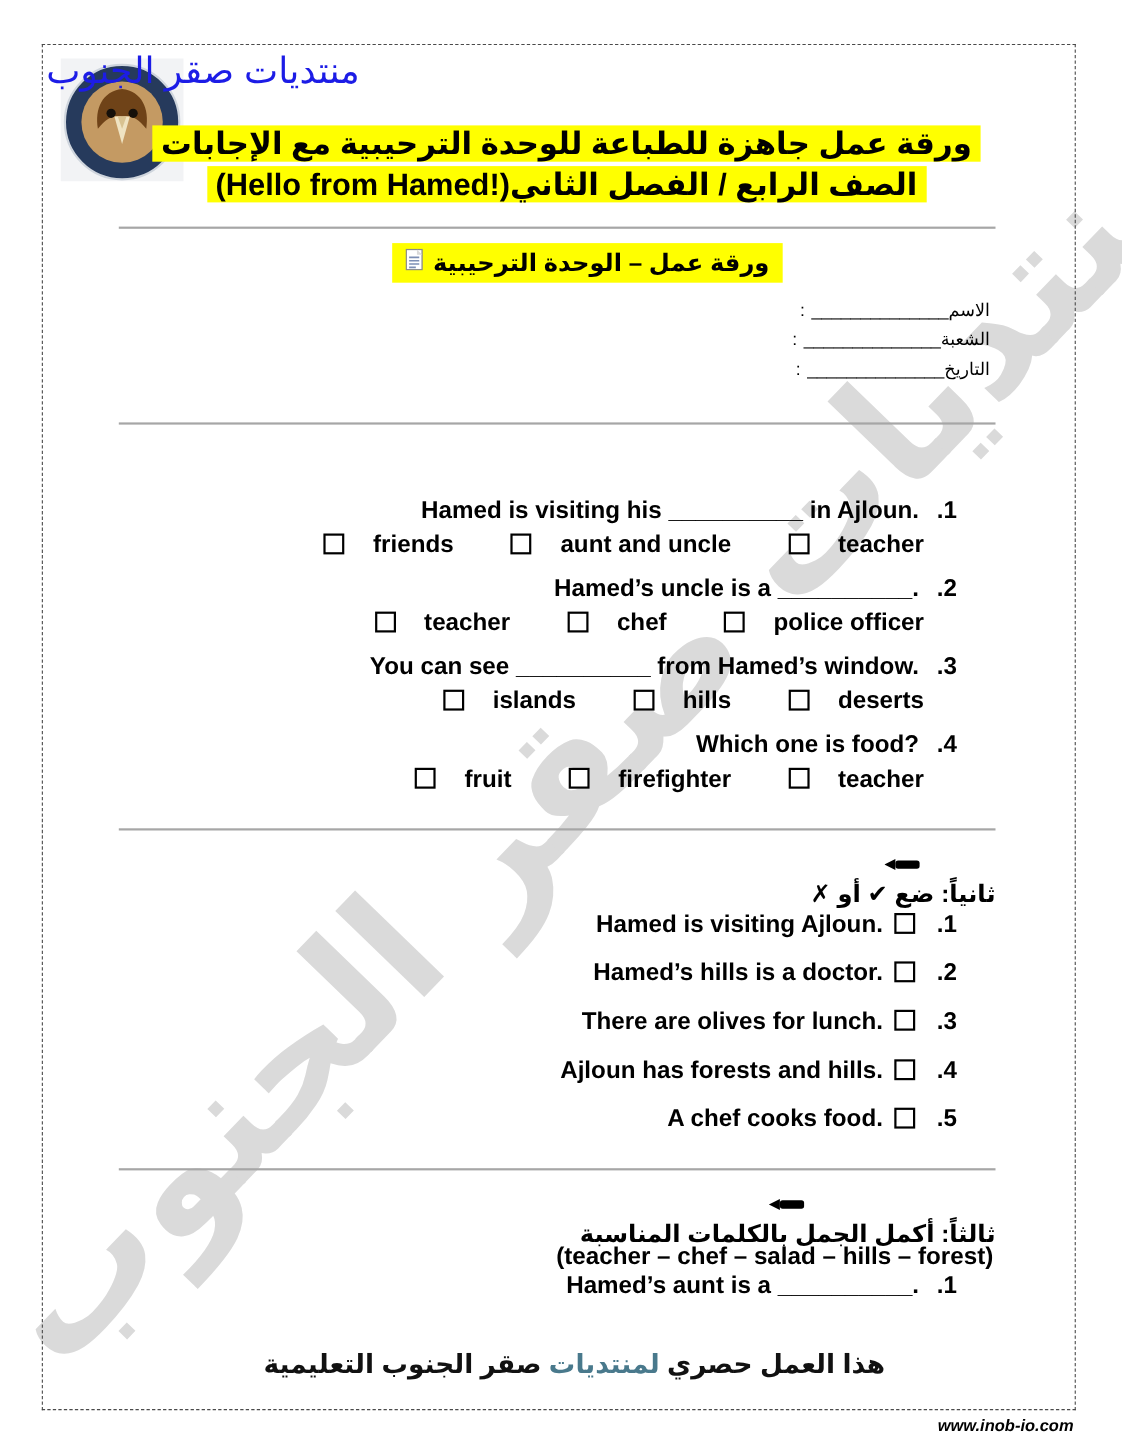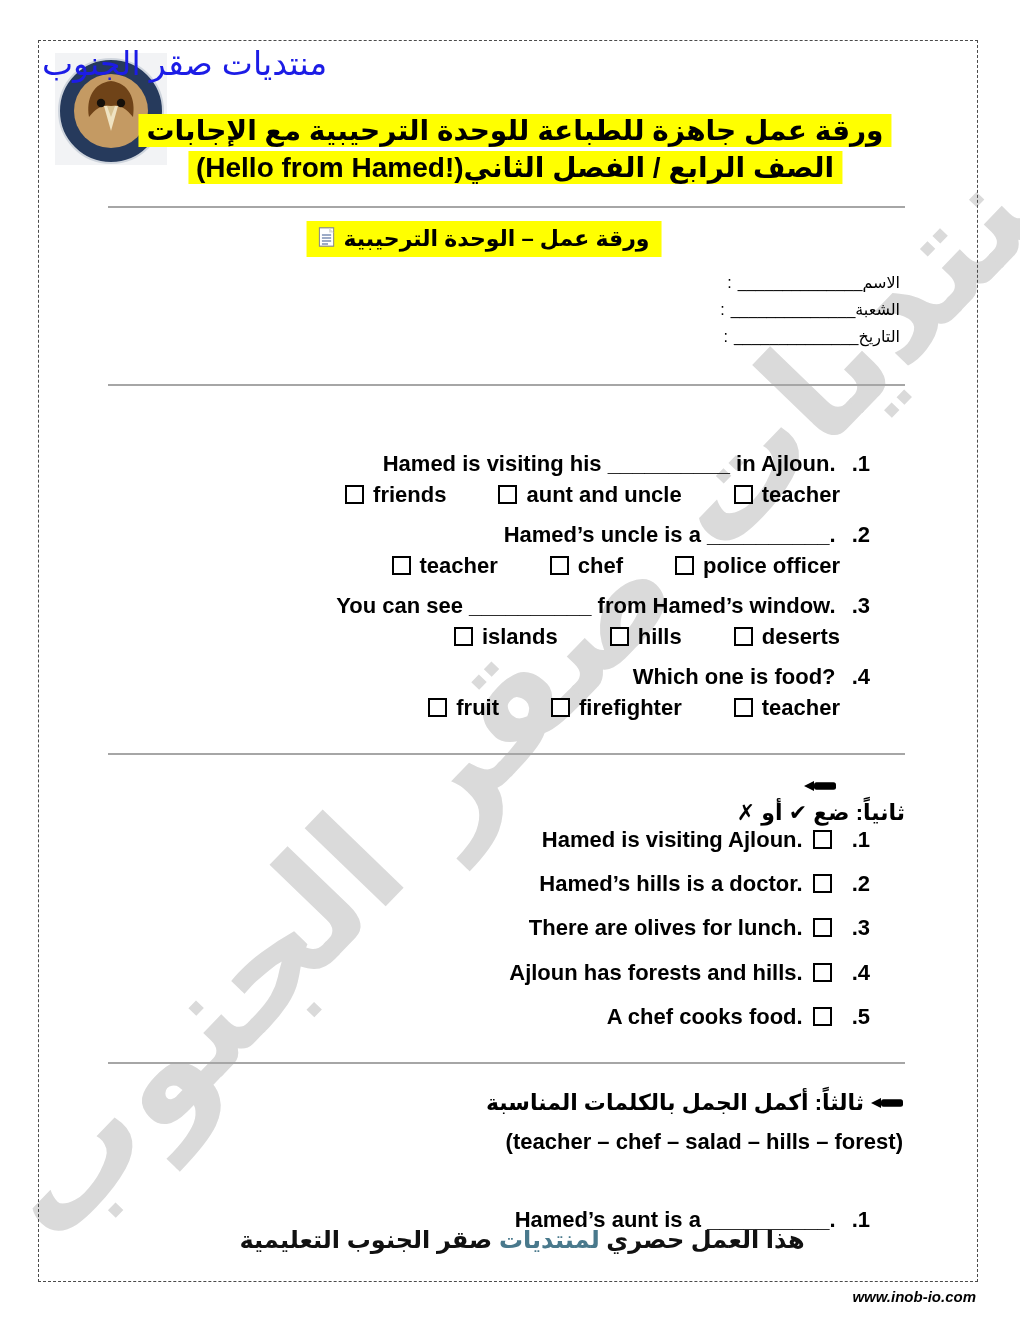--- a/index.html
+++ b/index.html
@@ -18,30 +18,30 @@
     border:1px dashed #4a4a4a; z-index:1;
   }
   .abs { position:absolute; z-index:2; }
   .hrline { position:absolute; left:108px; width:797px; height:2px; background:#a6a6a6; z-index:2; }
   .b { font-weight:bold; color:#000; }
   .t22 { font-size:22px; line-height:1.25; }
   .t23 { font-size:28px; line-height:1.32; }
   .brand { font-size:33px; color:#1c1ce6; white-space:nowrap; z-index:3; }
   .hl { background:#ffff00; padding:1px 8px; }
   .title-wrap { left:515px; transform:translateX(-50%); top:113px; text-align:center; white-space:nowrap; }
-  .subtitle-wrap { left:484px; transform:translateX(-50%); top:221px;border-radius:15px; }
+  .subtitle-wrap { left:534px; transform:translateX(-50%); top:221px;border-radius:15px; }
   .subtitle-inner { background:#ffff00; display:flex; align-items:center; gap:9px; padding:4px 12px; }
   .fields { right:120px; top:269px; direction:rtl; text-align:right; }
   .field-row { font-size:16px; font-weight:normal; line-height:27px; white-space:nowrap; }
   .field-colon { margin-right:6px; }
   .sec-head { right:115px; direction:rtl; display:flex; align-items:center; gap:7px; white-space:nowrap; }
   .q-row { right:150px; direction:rtl; white-space:nowrap; }
   .qnum { margin-left:10px; unicode-bidi:embed; }
   .opt-row { right:180px; direction:ltr; display:flex; gap:52px; white-space:nowrap; }
-  .opt { display:inline-flex; align-items:center; gap:9px;justify-content:center; }
+  .opt { display:inline-flex; align-items:center; gap:26px;justify-content:center; }
   .chk {
     display:inline-block; width:15px; height:15px; border:2px solid #000;
     background:#fff; flex:0 0 auto; vertical-align:-2px;
   }
   .tf-row .chk { margin:0 10px; }
   .wordbank { right:117px; direction:ltr; white-space:nowrap; }
   .footer-line { left:522px; transform:translateX(-50%); top:1226px; direction:rtl;
     font-size:24px; font-weight:bold; white-space:nowrap; color:#111; }
   .footer-link { color:#49798c; text-underline-offset:4px; text-decoration-thickness:1px; cursor:pointer; }
   .site-url { right:44px; top:1288px; font-size:15px; font-weight:bold; font-style:italic; color:#000; }
@@ -209,33 +209,33 @@
   </div>
   <div class="abs q-row tf-row t22 b" style="top:959px;">
     <span class="qnum" dir="ltr">.4</span><span class="chk"></span><span dir="ltr">Ajloun has forests and hills.</span>
   </div>
   <div class="abs q-row tf-row t22 b" style="top:1003px;">
     <span class="qnum" dir="ltr">.5</span><span class="chk"></span><span dir="ltr">A chef cooks food.</span>
   </div>
 
   <div class="hrline" style="top:1062px;"></div>
 
-  <div class="abs sec-head" style="top:1089px;">
+  <div class="abs sec-head" style="top:1089px;flex-direction:column;">
     <span class="pencil-icon">
       <svg width="34" height="12" viewBox="0 0 34 12">
         <polygon points="0,6 10,1 10,11" fill="#000"></polygon>
         <rect x="10" y="2.2" width="22" height="7.6" rx="2.5" fill="#000"></rect>
       </svg>
     </span>
     <span class="t22 b">ثالثاً: أكمل الجمل بالكلمات المناسبة</span>
   </div>
 
   <div class="abs wordbank t22 b" style="top:1128px;">(teacher – chef – salad – hills – forest)</div>
 
-  <div class="abs q-row t22 b" style="top:1206px;text-align:center;">
+  <div class="abs q-row t22 b" style="top:1154px;text-align:center;">
     <span class="qnum" dir="ltr">.1</span>
     <span dir="ltr">Hamed’s aunt is a __________.</span>
   </div>
 
   <div class="abs footer-line"><span>هذا العمل حصري </span><span class="footer-link">لمنتديات</span><span> صقر الجنوب التعليمية</span></div>
 
   <div class="abs site-url">www.inob-io.com</div>
 
 </div>
 

